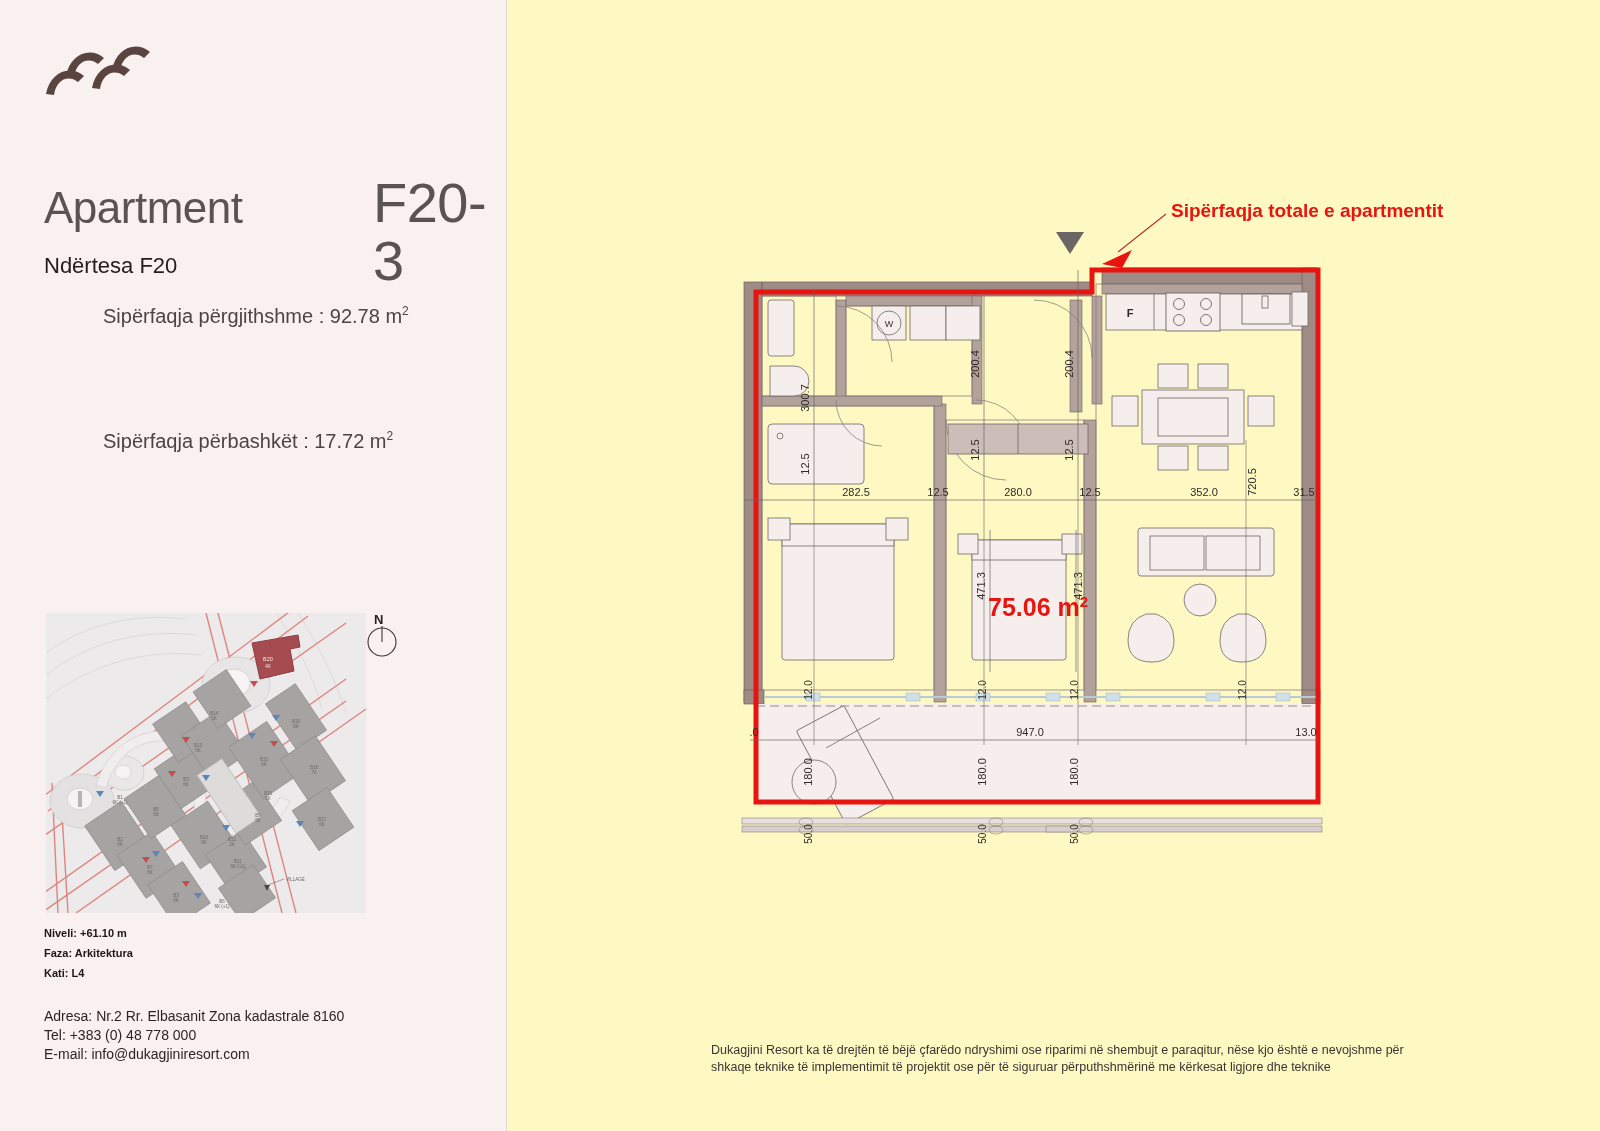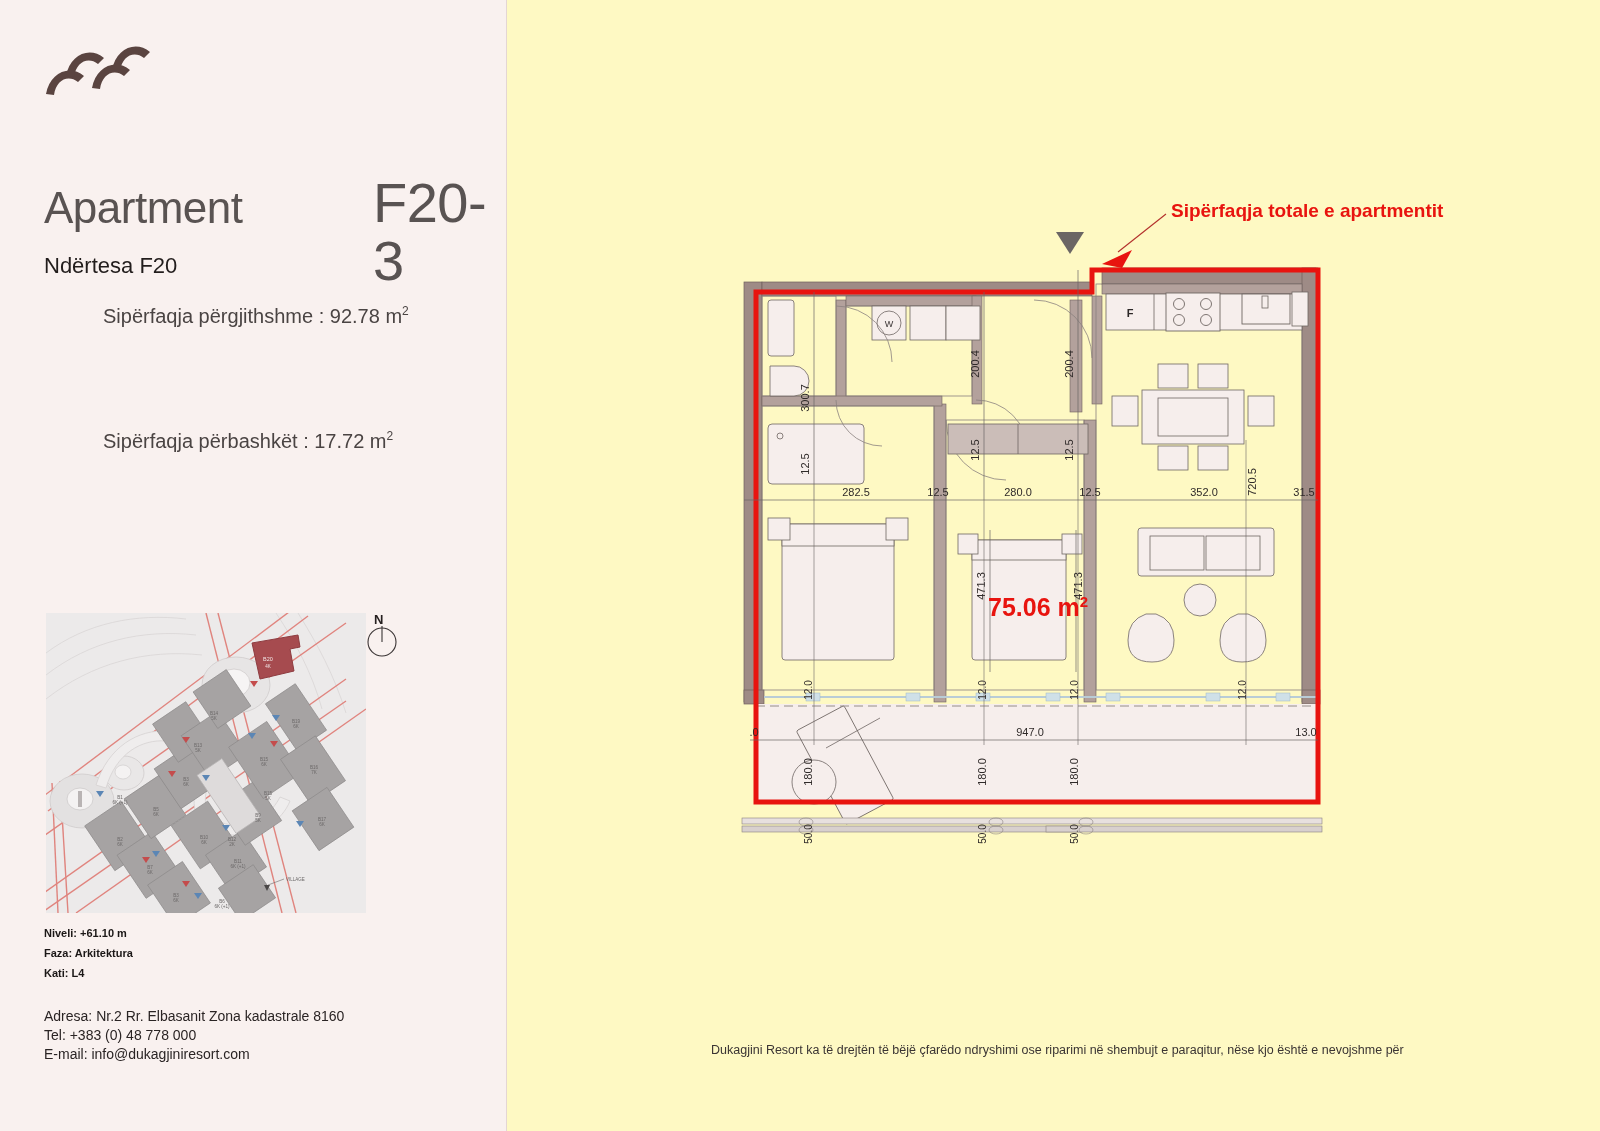--- a/index.html
+++ b/index.html
@@ -513,14 +513,15 @@
         <line x1="572" y1="500" x2="572" y2="745"></line>
         <line x1="740" y1="440" x2="740" y2="745"></line>
       </g>
     </svg>
 
     <div id="callout-text">Sipërfaqja totale e apartmentit</div>
 
     <div id="area-badge"><span>75.06 m</span><sup>2</sup></div>
 
     <div class="footer-line" id="footer-0">Dukagjini Resort ka të drejtën të bëjë çfarëdo ndryshimi ose riparimi në shembujt e paraqitur, nëse kjo është e nevojshme për</div>
+    <div class="footer-line" id="footer-1">shkaqe teknike të implementimit të projektit ose për të siguruar përputhshmërinë me kërkesat ligjore dhe teknike</div>
   </div>
 </div>
 
 </body></html>

